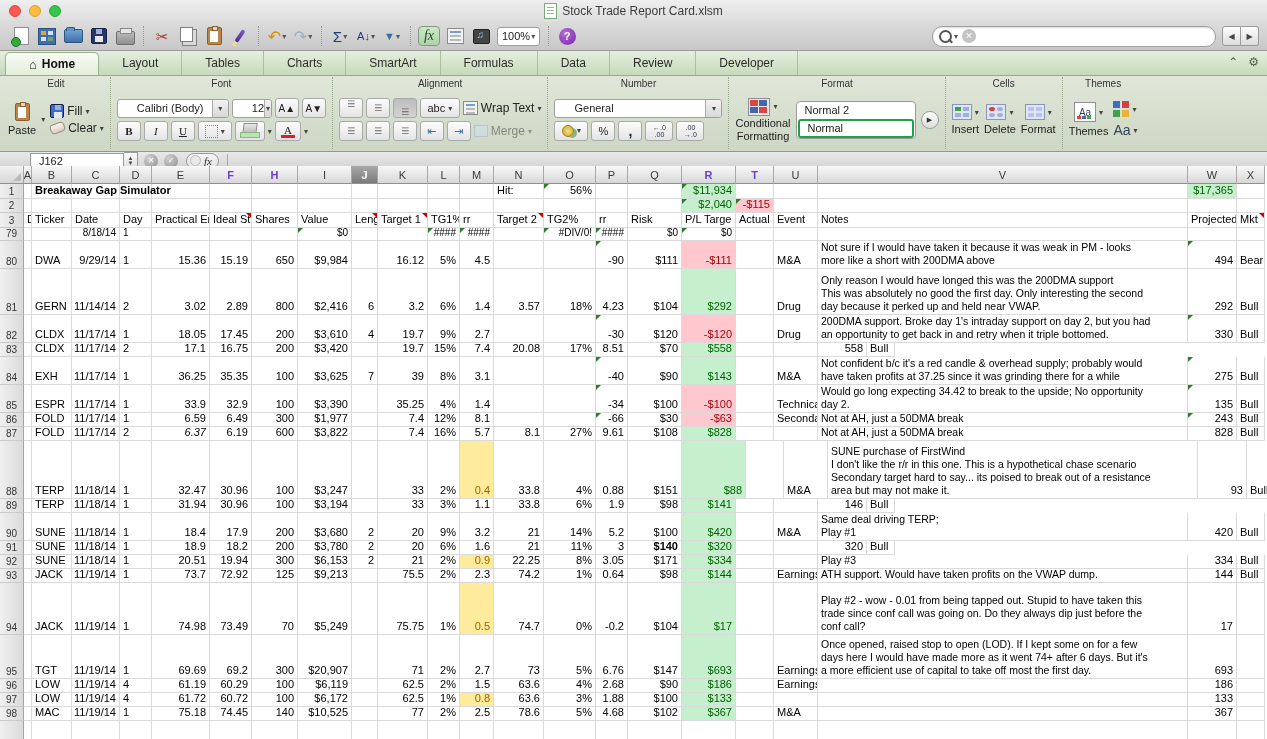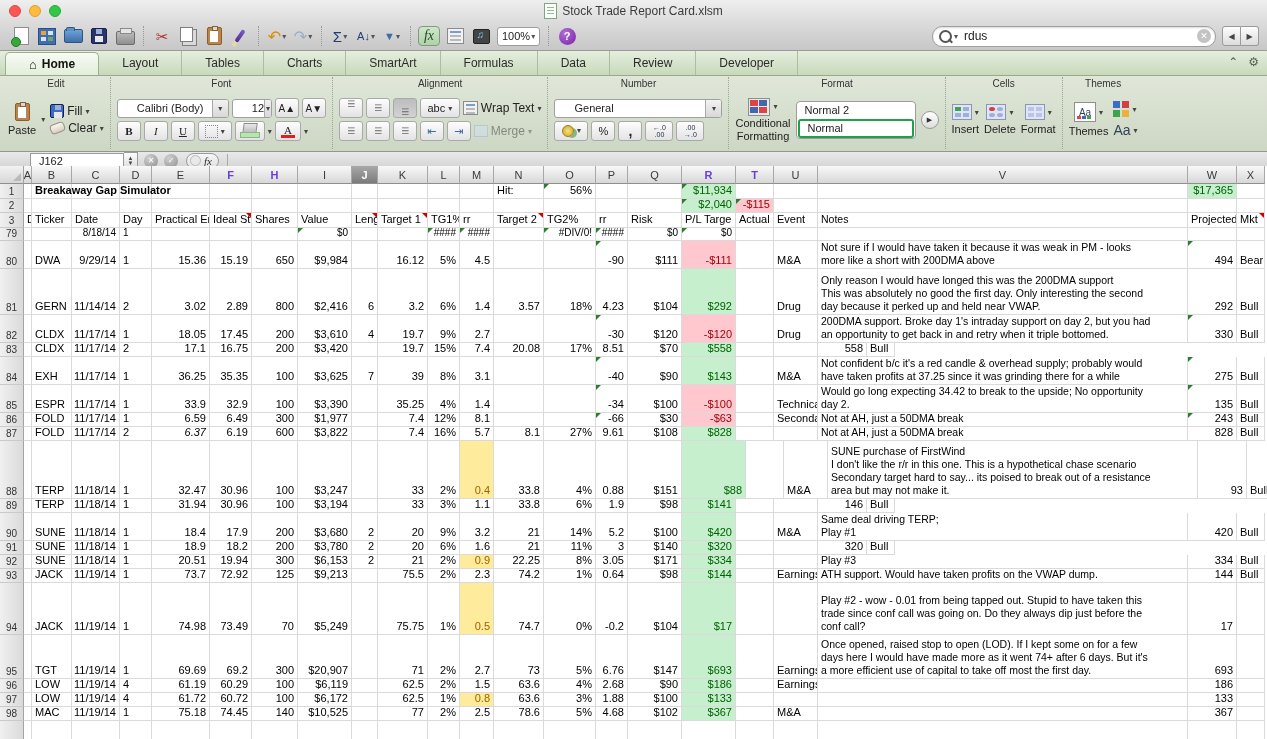--- a/index.html
+++ b/index.html
@@ -241,21 +241,20 @@
       </div>
       <div class="tsep"></div>
       <div class="tbtn">
         <span class="help-ic">?</span>
       </div>
     </div>
   <div id="tb-right">
     <div id="searchbox">
       <span class="mag"></span>
       <span class="mag-dd">▾</span>
-      <input id="search-input" value="rdus" style="">
       <span class="clear-btn">✕</span>
     </div>
     <span class="navbtn first">◀</span>
     <span class="navbtn last">▶</span>
   </div>
 </div>
 
 <div id="tabrow">
   <div class="tab active">
     <span class="house">⌂</span>
@@ -1464,21 +1463,21 @@
       </div>
       <div class="cell ar" style="width: 50px;">
         <span class="tv">21</span>
       </div>
       <div class="cell ar" style="width: 52px;">
         <span class="tv">11%</span>
       </div>
       <div class="cell ar" style="width: 32px;">
         <span class="tv">3</span>
       </div>
-      <div class="cell ar" style="width: 54px;">
+      <div class="cell ar" style="width: 54px; font-weight: bold;">
         <span class="tv">$140</span>
       </div>
       <div class="cell ar s-good" style="width: 54px;">
         <span class="tv">$320</span>
       </div>
       <div class="cell ar" style="width: 38px;"></div>
       <div class="cell al" style="width: 44px;"></div>
       <div class="cell ar" style="width: 49px;">
         <span class="tv">320</span>
       </div>

